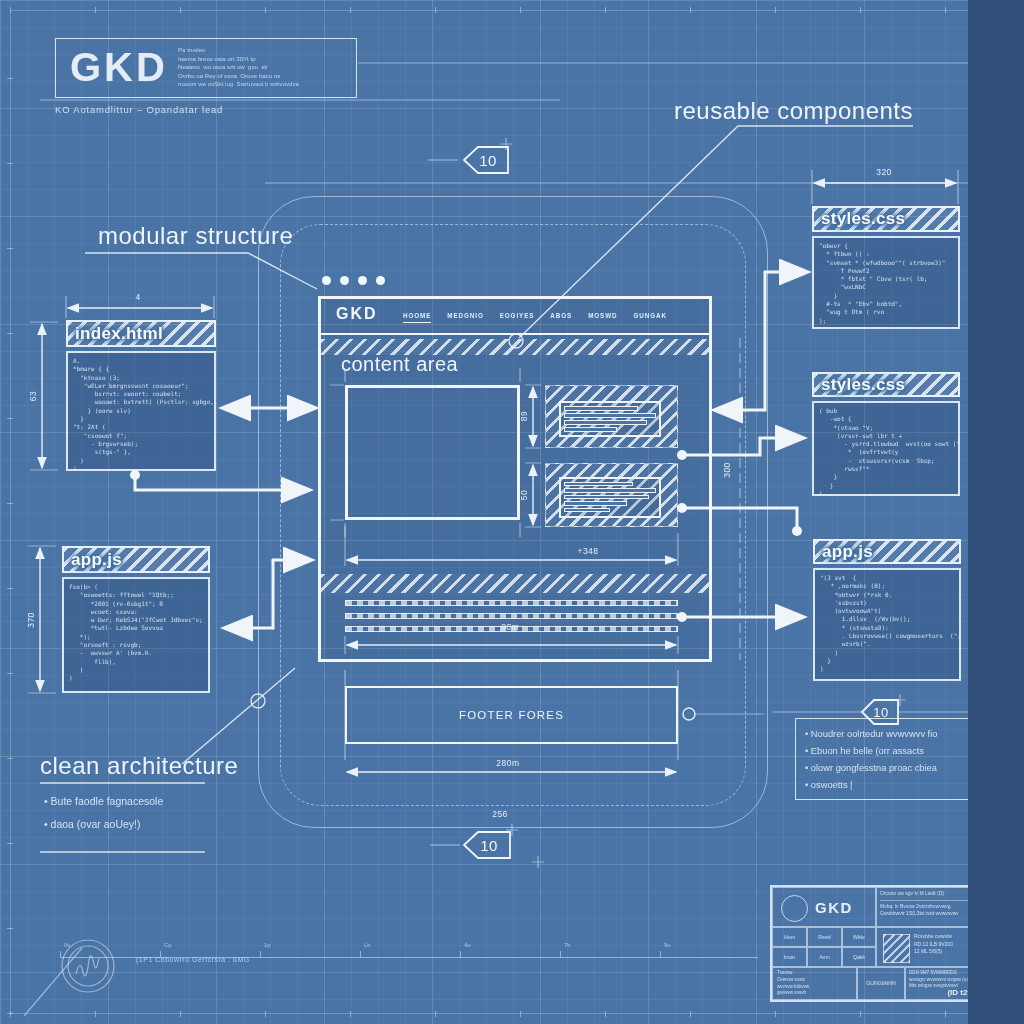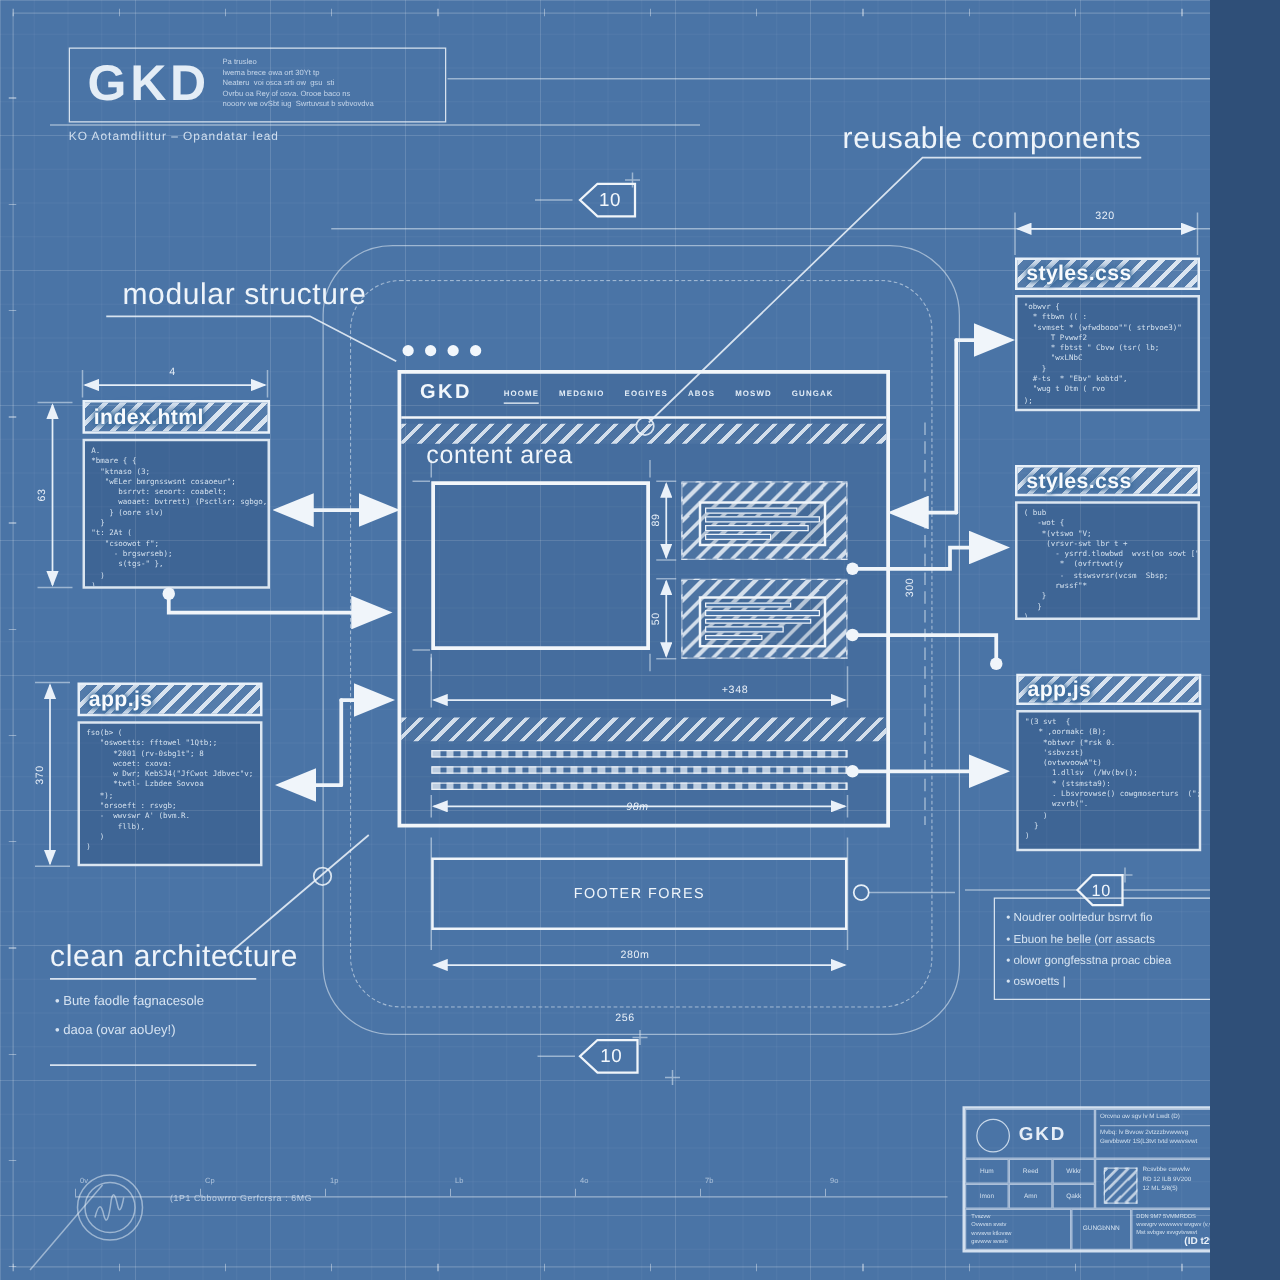--- a/index.html
+++ b/index.html
@@ -249,21 +249,21 @@
     <div class="dash-bar" style="top:301px;"></div>
     <div class="dash-bar" style="top:314px;"></div>
     <div class="dash-bar" style="top:327px;"></div>
   </div>
 
   <div class="abs footer-box">
     <span class="footer-lbl">FOOTER FORES</span>
   </div>
 
   <div class="abs note-box">
-    <div>Noudrer oolrtedur bsrrvt fio</div>
+    <div>Noudrer oolrtedur wvwvwvv fio</div>
     <div>Ebuon he belle (orr assacts</div>
     <div>olowr gongfesstna proac cbiea</div>
     <div>oswoetts |</div>
   </div>
 
   <svg width="1024" height="1024" viewBox="0 0 1024 1024">
     <defs>
       <marker id="ah" markerWidth="11" markerHeight="9" refX="9" refY="4.5" orient="auto-start-reverse">
         <path d="M0,0 L11,4.5 L0,9 Z" fill="#f0f5fa"></path>
       </marker>
@@ -354,21 +354,21 @@
   <div class="dim-label" style="left:138px;top:297px;">4</div>
   <div class="dim-label rot" style="left:33px;top:396px;">63</div>
   <div class="dim-label rot" style="left:31px;top:620px;">370</div>
   <div class="dim-label" style="left:884px;top:172px;">320</div>
   <div class="dim-label rot" style="left:993px;top:266px;">35</div>
   <div class="dim-label rot" style="left:993px;top:434px;">35</div>
   <div class="dim-label rot" style="left:996px;top:610px;">15</div>
   <div class="dim-label rot" style="left:524px;top:416px;">89</div>
   <div class="dim-label rot" style="left:524px;top:495px;">50</div>
   <div class="dim-label" style="left:588px;top:551px;">+348</div>
-  <div class="dim-label" style="left:510px;top:645px;font-style:italic;">98m</div>
+  <div class="dim-label" style="left:510px;top:627px;font-style:italic;">98m</div>
   <div class="dim-label" style="left:508px;top:763px;">280m</div>
   <div class="dim-label rot" style="left:727px;top:470px;">300</div>
   <div class="dim-label" style="left:500px;top:814px;">256</div>
   <div class="dim-label big" style="left:488px;top:160px;">10</div>
   <div class="dim-label big" style="left:489px;top:845px;">10</div>
   <div class="dim-label big" style="left:881px;top:712px;font-size:13px;">10</div>
 
   <div class="abs tb">
     <div class="cell" style="left:0;top:0;width:104px;height:40px;">
       <div class="tb-logo-circle"></div>

